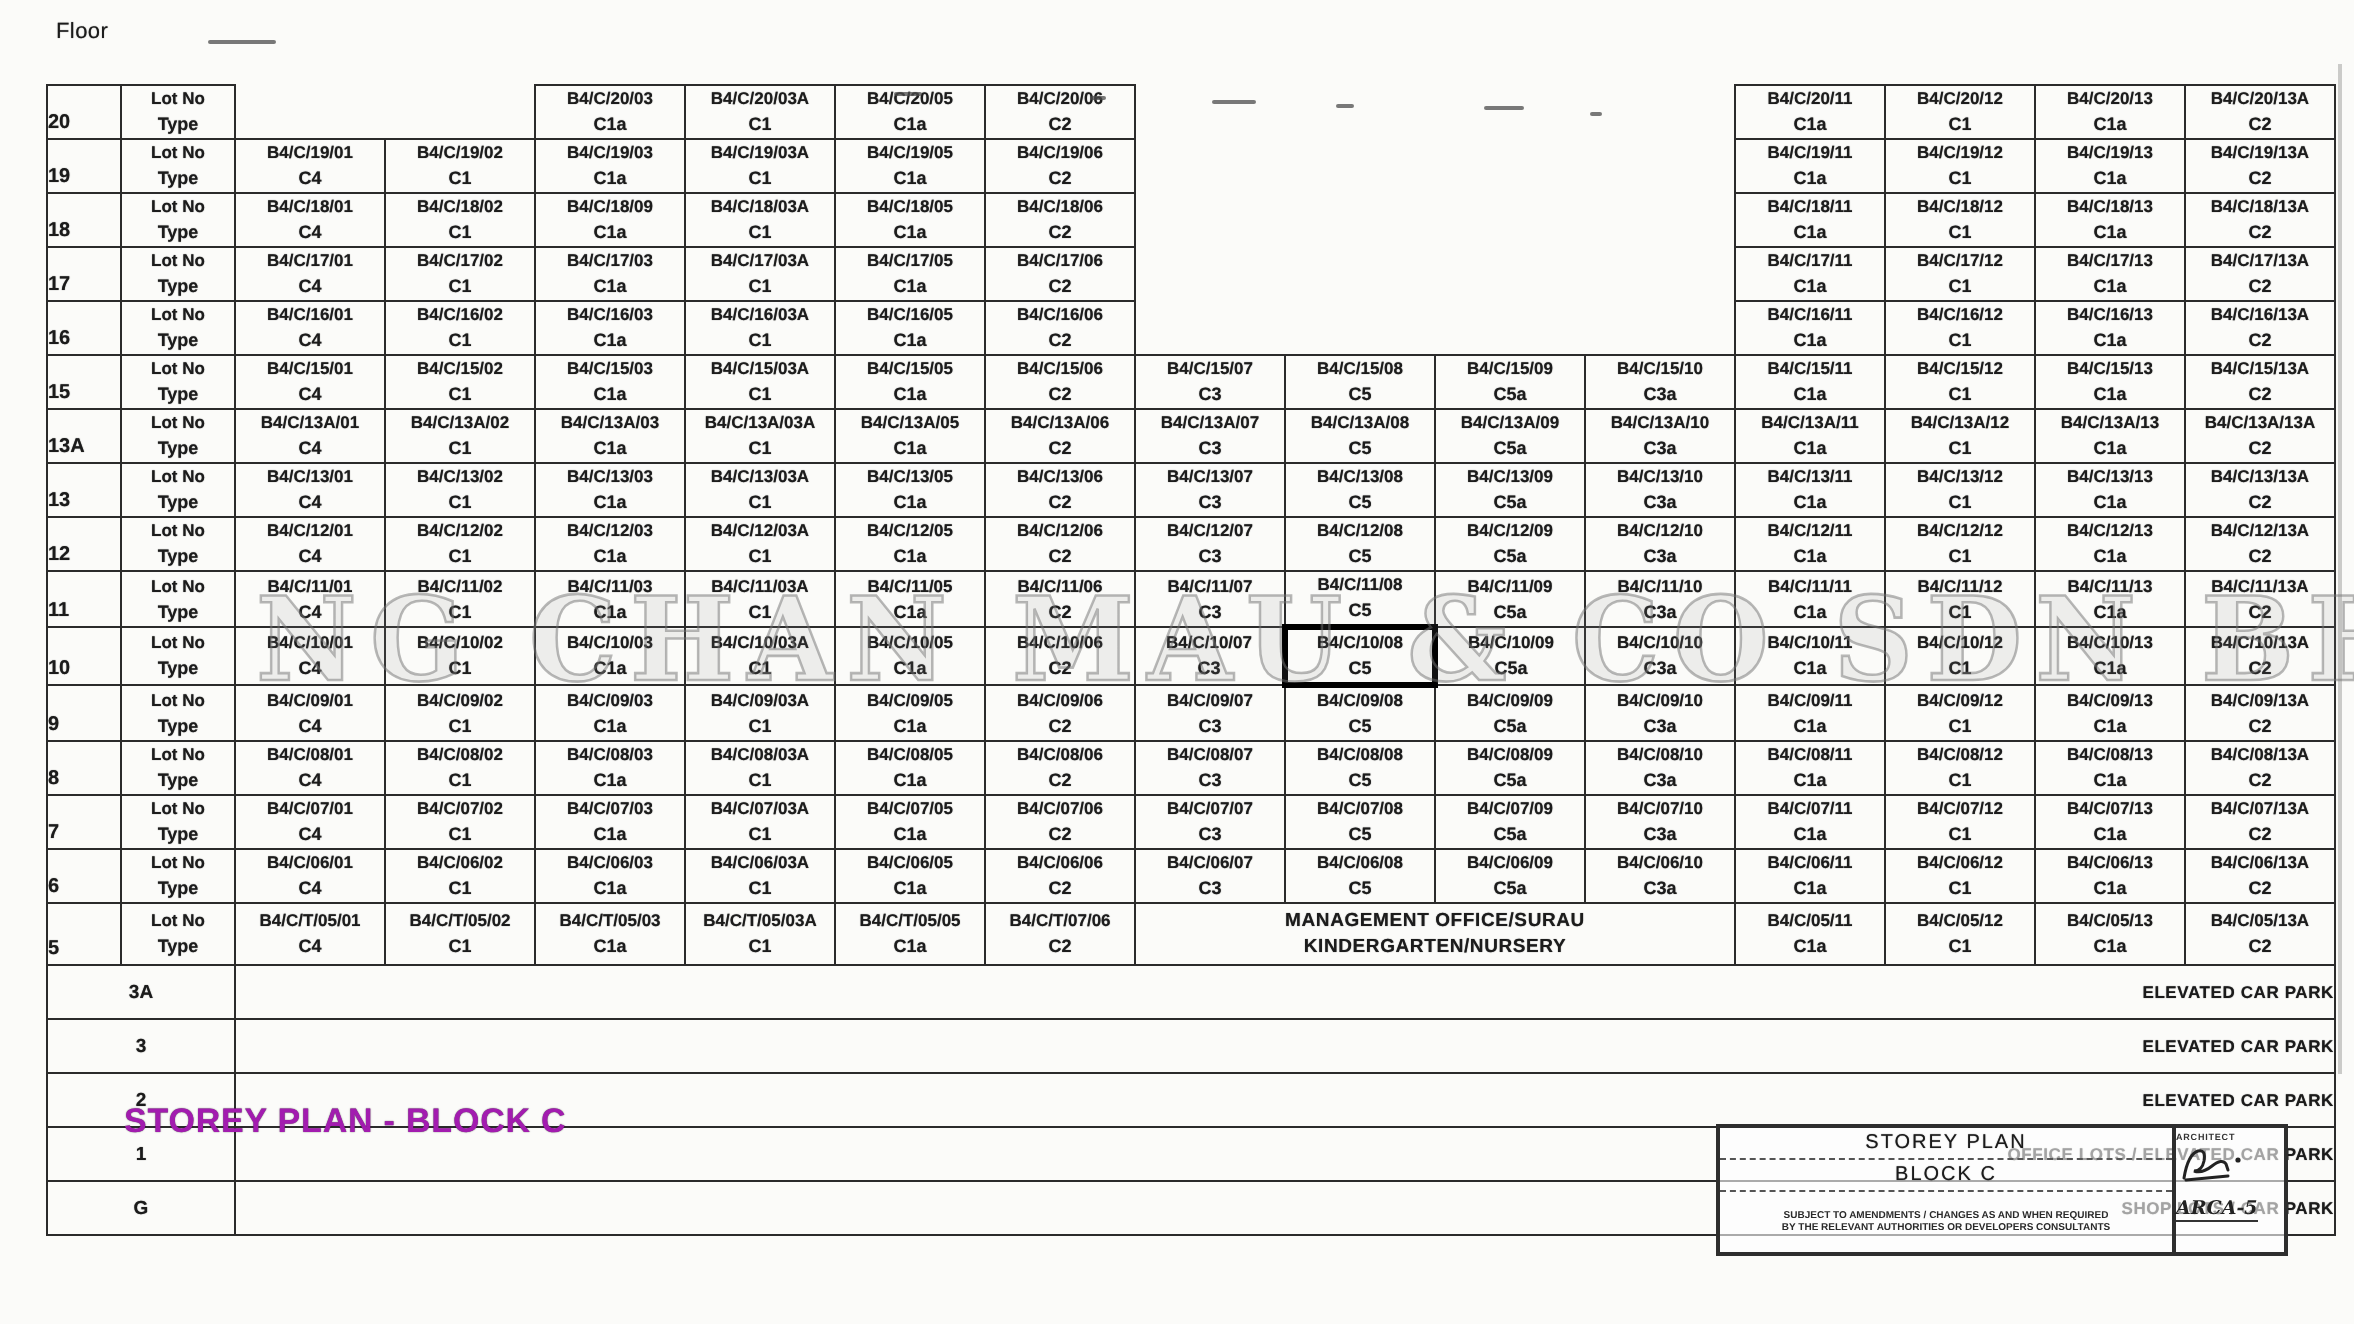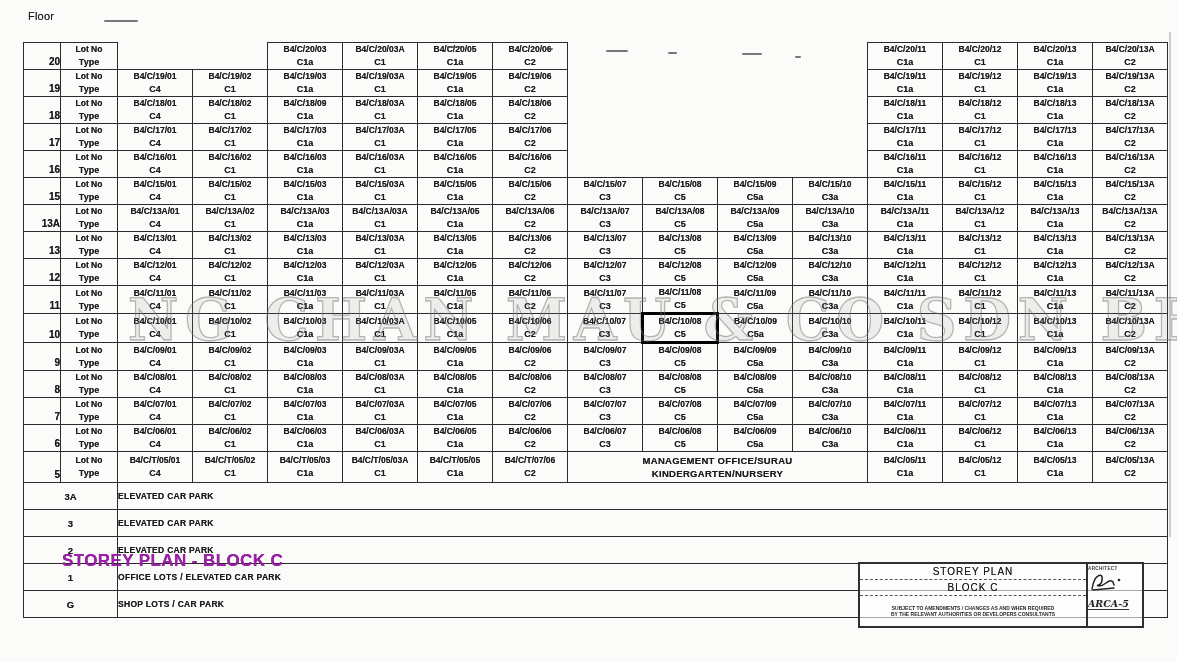--- a/index.html
+++ b/index.html
@@ -22,29 +22,29 @@
   tr.floor-row{height:27px;}
   tr.floor-row.tall{height:31px;}
   tr.band-row{height:27px;}
   .lot,.type,.mline{
     text-align:center;line-height:13px;font-size:8.5px;font-weight:bold;
     white-space:nowrap;color:#1c1c1c;text-shadow:0 0 .5px rgba(35,35,35,.75);
   }
   .type{font-size:9px;}
   .mline{font-size:9.5px;letter-spacing:.3px;}
   td.floor-cell{
-    vertical-align:bottom;text-align:right;font-size:10px;font-weight:bold;
+    vertical-align:bottom;text-align:left;font-size:10px;font-weight:bold;
     padding-bottom:2px;text-shadow:0 0 .5px rgba(35,35,35,.75);margin-top:40px;
   }
   td.band-floor{
     text-align:center;font-size:9.5px;font-weight:bold;
     text-shadow:0 0 .5px rgba(35,35,35,.75);
   }
   td.band{
-    text-align:left;font-size:8.5px;font-weight:bold;letter-spacing:.3px;
+    text-align:right;font-size:8.5px;font-weight:bold;letter-spacing:.3px;
     text-shadow:0 0 .5px rgba(35,35,35,.75);
   }
   td.highlight{border:3px solid #000;}
   
   .watermark{
     position:absolute;left:128px;top:286px;width:1045px;
     font-family:"DejaVu Serif",serif;font-size:58px;font-weight:bold;
     letter-spacing:7px;white-space:nowrap;
     color:rgba(140,140,140,0.12);
     -webkit-text-stroke:1.3px rgba(115,115,115,.5);

